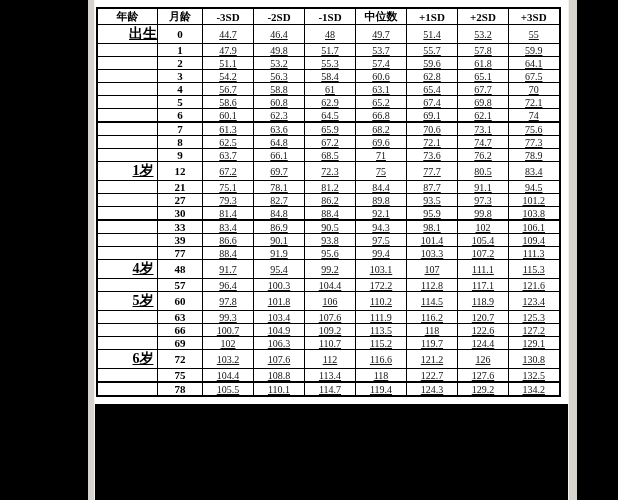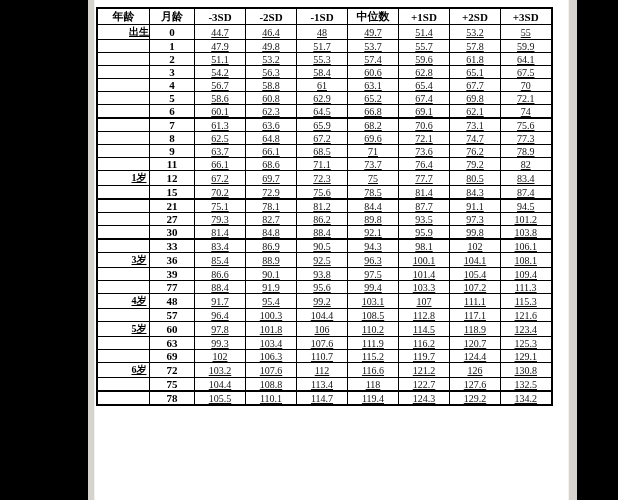--- a/index.html
+++ b/index.html
@@ -11,21 +11,21 @@
     font-family: "Liberation Serif", "DejaVu Serif", serif;
   }
   .edge-strip {
     position: absolute; top: 0; height: 500px;
     background: #d6d3ce;
   }
   .edge-strip.left  { left: 88px; width: 7px; border-right: 1px solid #f2f2ee; }
   .edge-strip.right { left: 568px; width: 9px; border-left: 1px solid #f2f2ee; }
   .page {
     position: absolute; left: 95px; top: 0;
-    width: 473px; height: 500px;
+    width: 473px; height: 404px;
     background: #ffffff;
   }
   table.growth {
     position: absolute; left: 1px; top: 7px;
     border-collapse: collapse;
     table-layout: fixed;
     border: 2px solid #000;
   }
   col.c-age   { width: 52px; }
   col.c-month { width: 45px; }
@@ -38,21 +38,21 @@
     white-space: nowrap;
     overflow: hidden;
     color: #000;
   }
   th {
     height: 15px;
     font-size: 11px;
     font-weight: bold;
   }
   td { height: 12px; font-size: 10px; }
-  td.age   { font-weight: bold; font-size: 10px; padding-left: 31px; }
+  td.age   { font-weight: bold; font-size: 14px; padding-left: 31px; }
   td.month { font-weight: bold; font-size: 11px; }
   td.val   { font-weight: normal; color: #111; }
   td.val span, td.age span { text-decoration: underline; }
   tr.thick td { border-bottom-width: 2px; }
 </style>
 </head>
 <body>
 
 <div class="edge-strip left"></div>
 <div class="edge-strip right"></div>
@@ -188,52 +188,30 @@
           <td class="month">9</td>
           <td class="val"><span>63.7</span></td>
           <td class="val"><span>66.1</span></td>
           <td class="val"><span>68.5</span></td>
           <td class="val"><span>71</span></td>
           <td class="val"><span>73.6</span></td>
           <td class="val"><span>76.2</span></td>
           <td class="val"><span>78.9</span></td>
         </tr>
         <tr>
-          <td class="age"></td>
-          <td class="month">11</td>
-          <td class="val"><span>66.1</span></td>
-          <td class="val"><span>68.6</span></td>
-          <td class="val"><span>71.1</span></td>
-          <td class="val"><span>73.7</span></td>
-          <td class="val"><span>76.4</span></td>
-          <td class="val"><span>79.2</span></td>
-          <td class="val"><span>82</span></td>
-        </tr>
-        <tr>
           <td class="age"><span>1岁</span></td>
           <td class="month">12</td>
           <td class="val"><span>67.2</span></td>
           <td class="val"><span>69.7</span></td>
           <td class="val"><span>72.3</span></td>
           <td class="val"><span>75</span></td>
           <td class="val"><span>77.7</span></td>
           <td class="val"><span>80.5</span></td>
           <td class="val"><span>83.4</span></td>
         </tr>
-        <tr class="thick">
-          <td class="age"></td>
-          <td class="month">15</td>
-          <td class="val"><span>70.2</span></td>
-          <td class="val"><span>72.9</span></td>
-          <td class="val"><span>75.6</span></td>
-          <td class="val"><span>78.5</span></td>
-          <td class="val"><span>81.4</span></td>
-          <td class="val"><span>84.3</span></td>
-          <td class="val"><span>87.4</span></td>
-        </tr>
         <tr>
           <td class="age"></td>
           <td class="month">21</td>
           <td class="val"><span>75.1</span></td>
           <td class="val"><span>78.1</span></td>
           <td class="val"><span>81.2</span></td>
           <td class="val"><span>84.4</span></td>
           <td class="val"><span>87.7</span></td>
           <td class="val"><span>91.1</span></td>
           <td class="val"><span>94.5</span></td>
@@ -263,31 +241,20 @@
         <tr>
           <td class="age"></td>
           <td class="month">33</td>
           <td class="val"><span>83.4</span></td>
           <td class="val"><span>86.9</span></td>
           <td class="val"><span>90.5</span></td>
           <td class="val"><span>94.3</span></td>
           <td class="val"><span>98.1</span></td>
           <td class="val"><span>102</span></td>
           <td class="val"><span>106.1</span></td>
-        </tr>
-        <tr>
-          <td class="age"><span>3岁</span></td>
-          <td class="month">36</td>
-          <td class="val"><span>85.4</span></td>
-          <td class="val"><span>88.9</span></td>
-          <td class="val"><span>92.5</span></td>
-          <td class="val"><span>96.3</span></td>
-          <td class="val"><span>100.1</span></td>
-          <td class="val"><span>104.1</span></td>
-          <td class="val"><span>108.1</span></td>
         </tr>
         <tr>
           <td class="age"></td>
           <td class="month">39</td>
           <td class="val"><span>86.6</span></td>
           <td class="val"><span>90.1</span></td>
           <td class="val"><span>93.8</span></td>
           <td class="val"><span>97.5</span></td>
           <td class="val"><span>101.4</span></td>
           <td class="val"><span>105.4</span></td>
@@ -314,21 +281,21 @@
           <td class="val"><span>107</span></td>
           <td class="val"><span>111.1</span></td>
           <td class="val"><span>115.3</span></td>
         </tr>
         <tr>
           <td class="age"></td>
           <td class="month">57</td>
           <td class="val"><span>96.4</span></td>
           <td class="val"><span>100.3</span></td>
           <td class="val"><span>104.4</span></td>
-          <td class="val"><span>108.5</span></td>
+          <td class="val"><span>172.2</span></td>
           <td class="val"><span>112.8</span></td>
           <td class="val"><span>117.1</span></td>
           <td class="val"><span>121.6</span></td>
         </tr>
         <tr>
           <td class="age"><span>5岁</span></td>
           <td class="month">60</td>
           <td class="val"><span>97.8</span></td>
           <td class="val"><span>101.8</span></td>
           <td class="val"><span>106</span></td>
@@ -343,20 +310,31 @@
           <td class="val"><span>99.3</span></td>
           <td class="val"><span>103.4</span></td>
           <td class="val"><span>107.6</span></td>
           <td class="val"><span>111.9</span></td>
           <td class="val"><span>116.2</span></td>
           <td class="val"><span>120.7</span></td>
           <td class="val"><span>125.3</span></td>
         </tr>
         <tr>
           <td class="age"></td>
+          <td class="month">66</td>
+          <td class="val"><span>100.7</span></td>
+          <td class="val"><span>104.9</span></td>
+          <td class="val"><span>109.2</span></td>
+          <td class="val"><span>113.5</span></td>
+          <td class="val"><span>118</span></td>
+          <td class="val"><span>122.6</span></td>
+          <td class="val"><span>127.2</span></td>
+        </tr>
+        <tr>
+          <td class="age"></td>
           <td class="month">69</td>
           <td class="val"><span>102</span></td>
           <td class="val"><span>106.3</span></td>
           <td class="val"><span>110.7</span></td>
           <td class="val"><span>115.2</span></td>
           <td class="val"><span>119.7</span></td>
           <td class="val"><span>124.4</span></td>
           <td class="val"><span>129.1</span></td>
         </tr>
         <tr>

